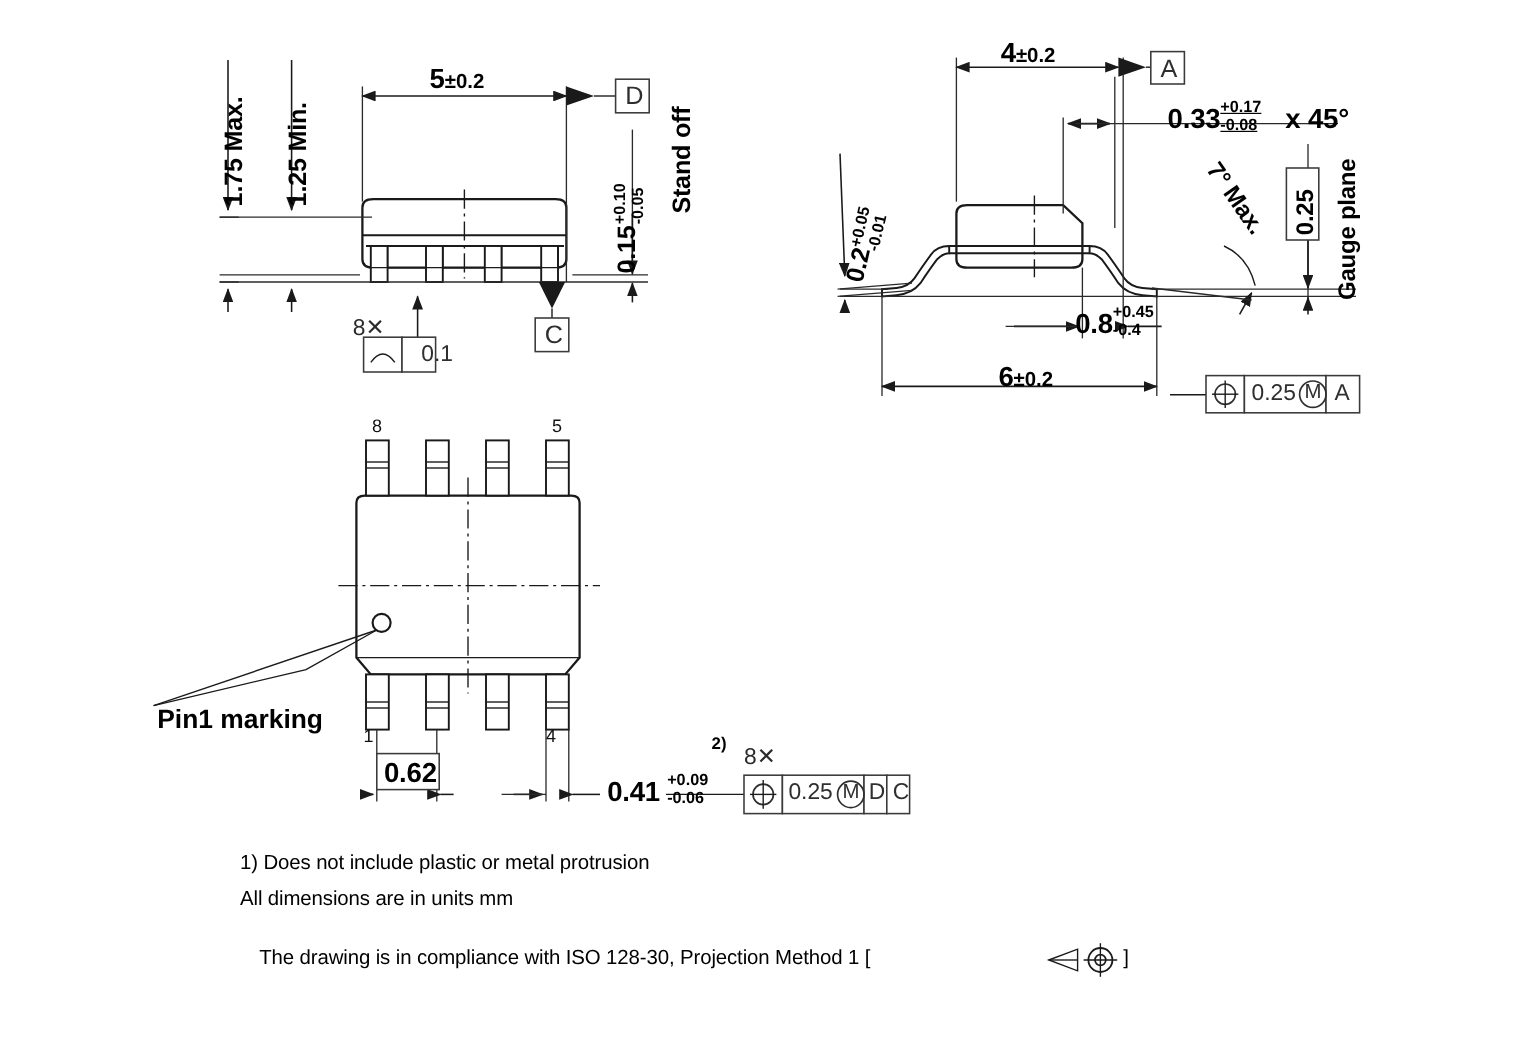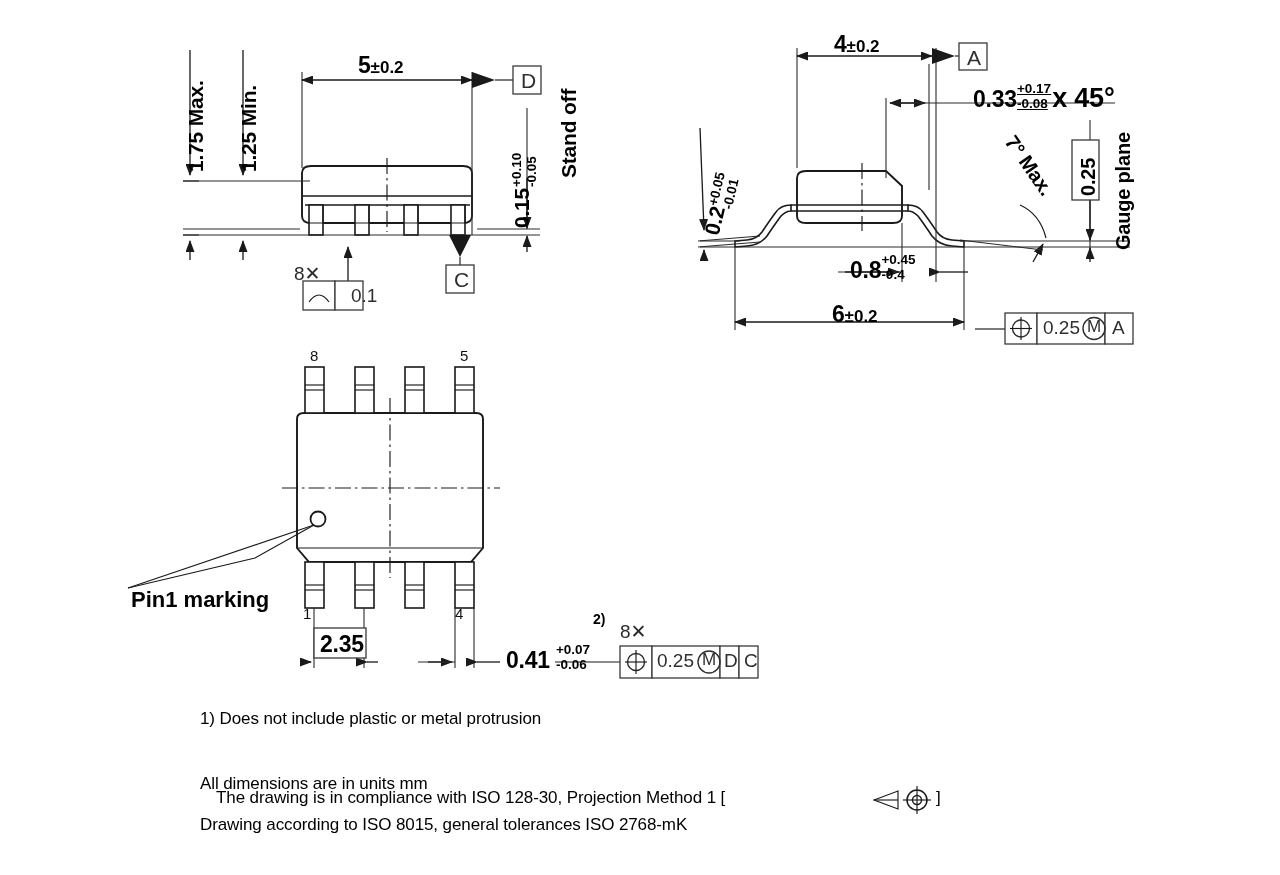--- a/index.html
+++ b/index.html
@@ -405,28 +405,28 @@
 
   <div class="txt frametxt" style="left:351px; top:286px;">0.1</div>
 
   <div class="txt" style="left:834px; top:33px;">
     <span class="dimtxt" style="font-size:23px;">4</span><span class="dimtxt-sm">±0.2</span>
   </div>
 
   <div class="txt frametxt" style="left:967px; top:47px; font-size:21px;">A</div>
 
   <div class="txt" style="left:973px; top:82px;">
-    <span class="dimtxt" style="font-size:23px;">0.33</span><span class="tolstack" style="vertical-align:-1px;text-decoration:underline;"><span>+0.17</span><span>-0.08</span></span><span class="dimtxt" style="font-size:27px; margin-left:1px;">x 45°</span>
+    <span class="dimtxt" style="font-size:23px;">0.33</span><span class="tolstack" style="vertical-align:-1px;text-decoration:underline;"><span>+0.17</span><span>-0.08</span></span><span class="dimtxt" style="font-size:23px; margin-left:20px;">x 45°</span>
   </div>
 
   <div class="txt rotneg" style="left:700px; top:232px; transform:rotate(-77deg); transform-origin:0 0;">
     <span class="dimtxt">0.2</span><span class="tolstack"><span>+0.05</span><span>-0.01</span></span>
   </div>
 
-  <div class="txt" style="left:850px; top:253px;">
+  <div class="txt" style="left:896px; top:253px;">
     <span class="dimtxt" style="font-size:23px;">0.8</span><span class="tolstack" style="vertical-align:-1px;"><span>+0.45</span><span>-0.4</span></span>
   </div>
 
   <div class="txt" style="left:832px; top:303px;">
     <span class="dimtxt" style="font-size:23px;">6</span><span class="dimtxt-sm">±0.2</span>
   </div>
 
   <div class="txt dimtxt" style="left:1018px; top:132px; transform:rotate(55deg); transform-origin:0 0; font-size:20px;">7° Max.</div>
 
   <div class="txt dimtxt rot90" style="left:1078px; top:196px; font-size:20px;">0.25</div>
@@ -437,34 +437,33 @@
   <div class="txt frametxt" style="left:1087px; top:318px; font-size:17px;">M</div>
   <div class="txt frametxt" style="left:1112px; top:318px;">A</div>
 
   <div class="txt pinnum" style="left:310px; top:348px;">8</div>
   <div class="txt pinnum" style="left:460px; top:348px;">5</div>
   <div class="txt pinnum" style="left:303px; top:606px;">1</div>
   <div class="txt pinnum" style="left:455px; top:606px;">4</div>
 
   <div class="txt pin1label" style="left:131px; top:562px;">Pin1 marking</div>
 
-  <div class="txt dimtxt" style="left:320px; top:633px; font-size:23px;">2.35</div>
+  <div class="txt dimtxt" style="left:320px; top:633px; font-size:23px;">0.62</div>
 
   <div class="txt" style="left:506px; top:643px;">
-    <span class="dimtxt" style="font-size:23px;">0.41</span><span class="tolstack" style="margin-left:6px; vertical-align:-1px;"><span>+0.07</span><span>-0.06</span></span>
+    <span class="dimtxt" style="font-size:23px;">0.41</span><span class="tolstack" style="margin-left:6px; vertical-align:-1px;"><span>+0.09</span><span>-0.06</span></span>
   </div>
 
   <div class="txt" style="left:593px; top:612px; font-size:14px; font-weight:bold;">2)</div>
 
   <div class="txt cnt8x" style="left:620px; top:622px;">8✕</div>
 
   <div class="txt frametxt" style="left:657px; top:651px;">0.25</div>
   <div class="txt frametxt" style="left:702px; top:651px; font-size:17px;">M</div>
   <div class="txt frametxt" style="left:724px; top:651px;">D</div>
   <div class="txt frametxt" style="left:744px; top:651px;">C</div>
 
   <div class="txt note" style="left:200px; top:710px;">1) Does not include plastic or metal protrusion</div>
-  <div class="txt note" style="left:200px; top:775px;">All dimensions are in units mm</div>
+  <div class="txt note" style="left:200px; top:740px;">All dimensions are in units mm</div>
   <div class="txt note" style="left:216px; top:789px;">The drawing is in compliance with ISO 128-30, Projection Method 1 [</div>
   <div class="txt note" style="left:936px; top:789px;">]</div>
-  <div class="txt note" style="left:200px; top:816px;">Drawing according to ISO 8015, general tolerances ISO 2768-mK</div>
 
 </div>
 
 </body></html>

